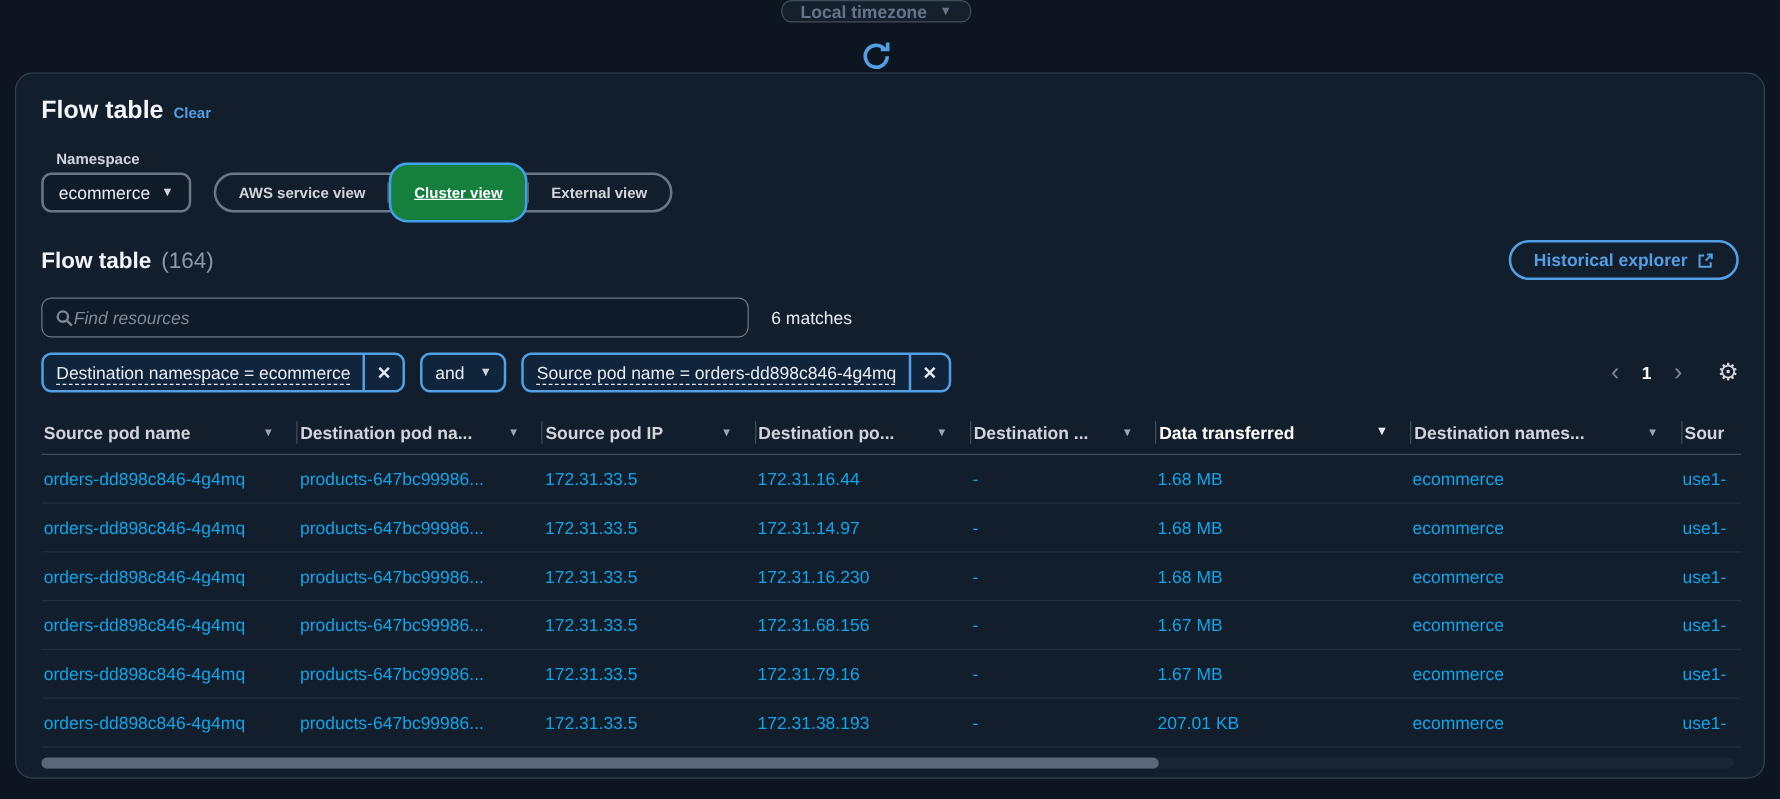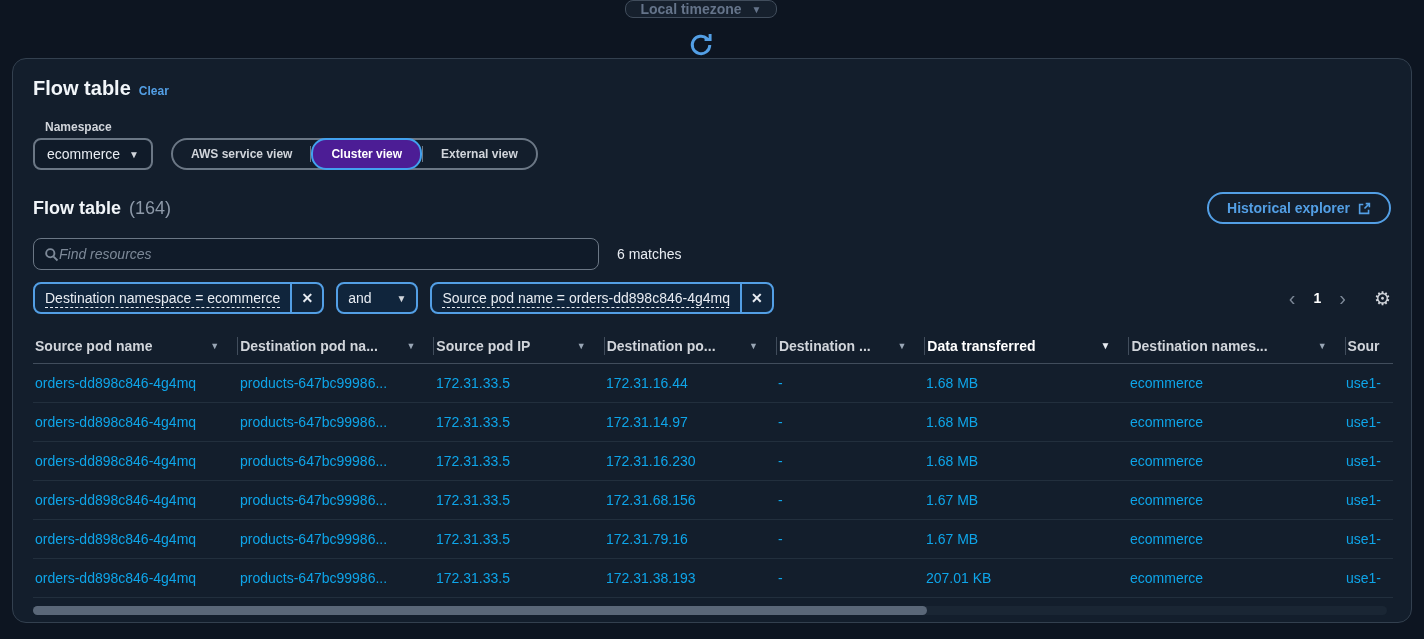--- a/index.html
+++ b/index.html
@@ -80,22 +80,22 @@
     border: 2px solid #6b7785; border-radius: 16px;
   }
   .view-seg .view-item {
     background: none; border: none; cursor: pointer;
     font-family: inherit; font-size: 12px; font-weight: 700; color: #d1d5db;
     padding: 0 18px; height: 100%;
   }
   .view-div { width: 1px; height: 16px; background: #6b7785; }
   .view-seg .view-item.selected {
     border: 2px solid #42a1ee; border-radius: 15px;
-    background: #4c1d95; color: #ffffff;
-    height: 32px; margin: -2px 0;
+    background: #15803d; color: #ffffff;
+    height: 48px; margin: -2px 0; text-decoration: underline;
   }
 
   .section-head-row { display: flex; align-items: center; justify-content: space-between; margin-bottom: 14px; }
   .section-heading { display: flex; align-items: baseline; gap: 8px; }
   .section-heading .h { font-size: 18px; font-weight: 700; color: #f1f5f9; }
   .section-heading .count { font-size: 18px; font-weight: 400; color: #8d99a8; }
   .pill-btn {
     display: flex; align-items: center; gap: 8px;
     height: 32px; padding: 0 18px;
     background: none;
@@ -131,21 +131,21 @@
     padding: 0 10px; font-size: 14px; color: #e8ecf2; cursor: pointer;
     text-decoration: underline dashed; text-underline-offset: 4px; text-decoration-thickness: 1px;
   }
   .token-x {
     height: 100%; padding: 0 9px;
     display: flex; align-items: center;
     background: none; border: none; cursor: pointer;
     border-left: 2px solid #539fe5;
     color: #e8ecf2; font-size: 14px; font-weight: 700; font-family: inherit;
   }
-  .token.op { padding: 0 10px; gap: 25px; cursor: pointer; }
+  .token.op { padding: 0 10px; gap: 12px; cursor: pointer; }
   .token.op .op-label { font-size: 14px; color: #e8ecf2; }
   .token.op .caret { font-size: 10px; color: #d1d5db; }
   .clear-btn { margin-left: 38px; }
 
   .right-tools { margin-left: auto; display: flex; align-items: center; gap: 4px; }
   .page-arrow {
     background: none; border: none; cursor: pointer;
     font-size: 20px; color: #7d8998; padding: 0 8px; font-family: inherit; line-height: 1;
   }
   .page-num { font-size: 14px; font-weight: 700; color: #ffffff; padding: 0 6px; cursor: pointer; }

